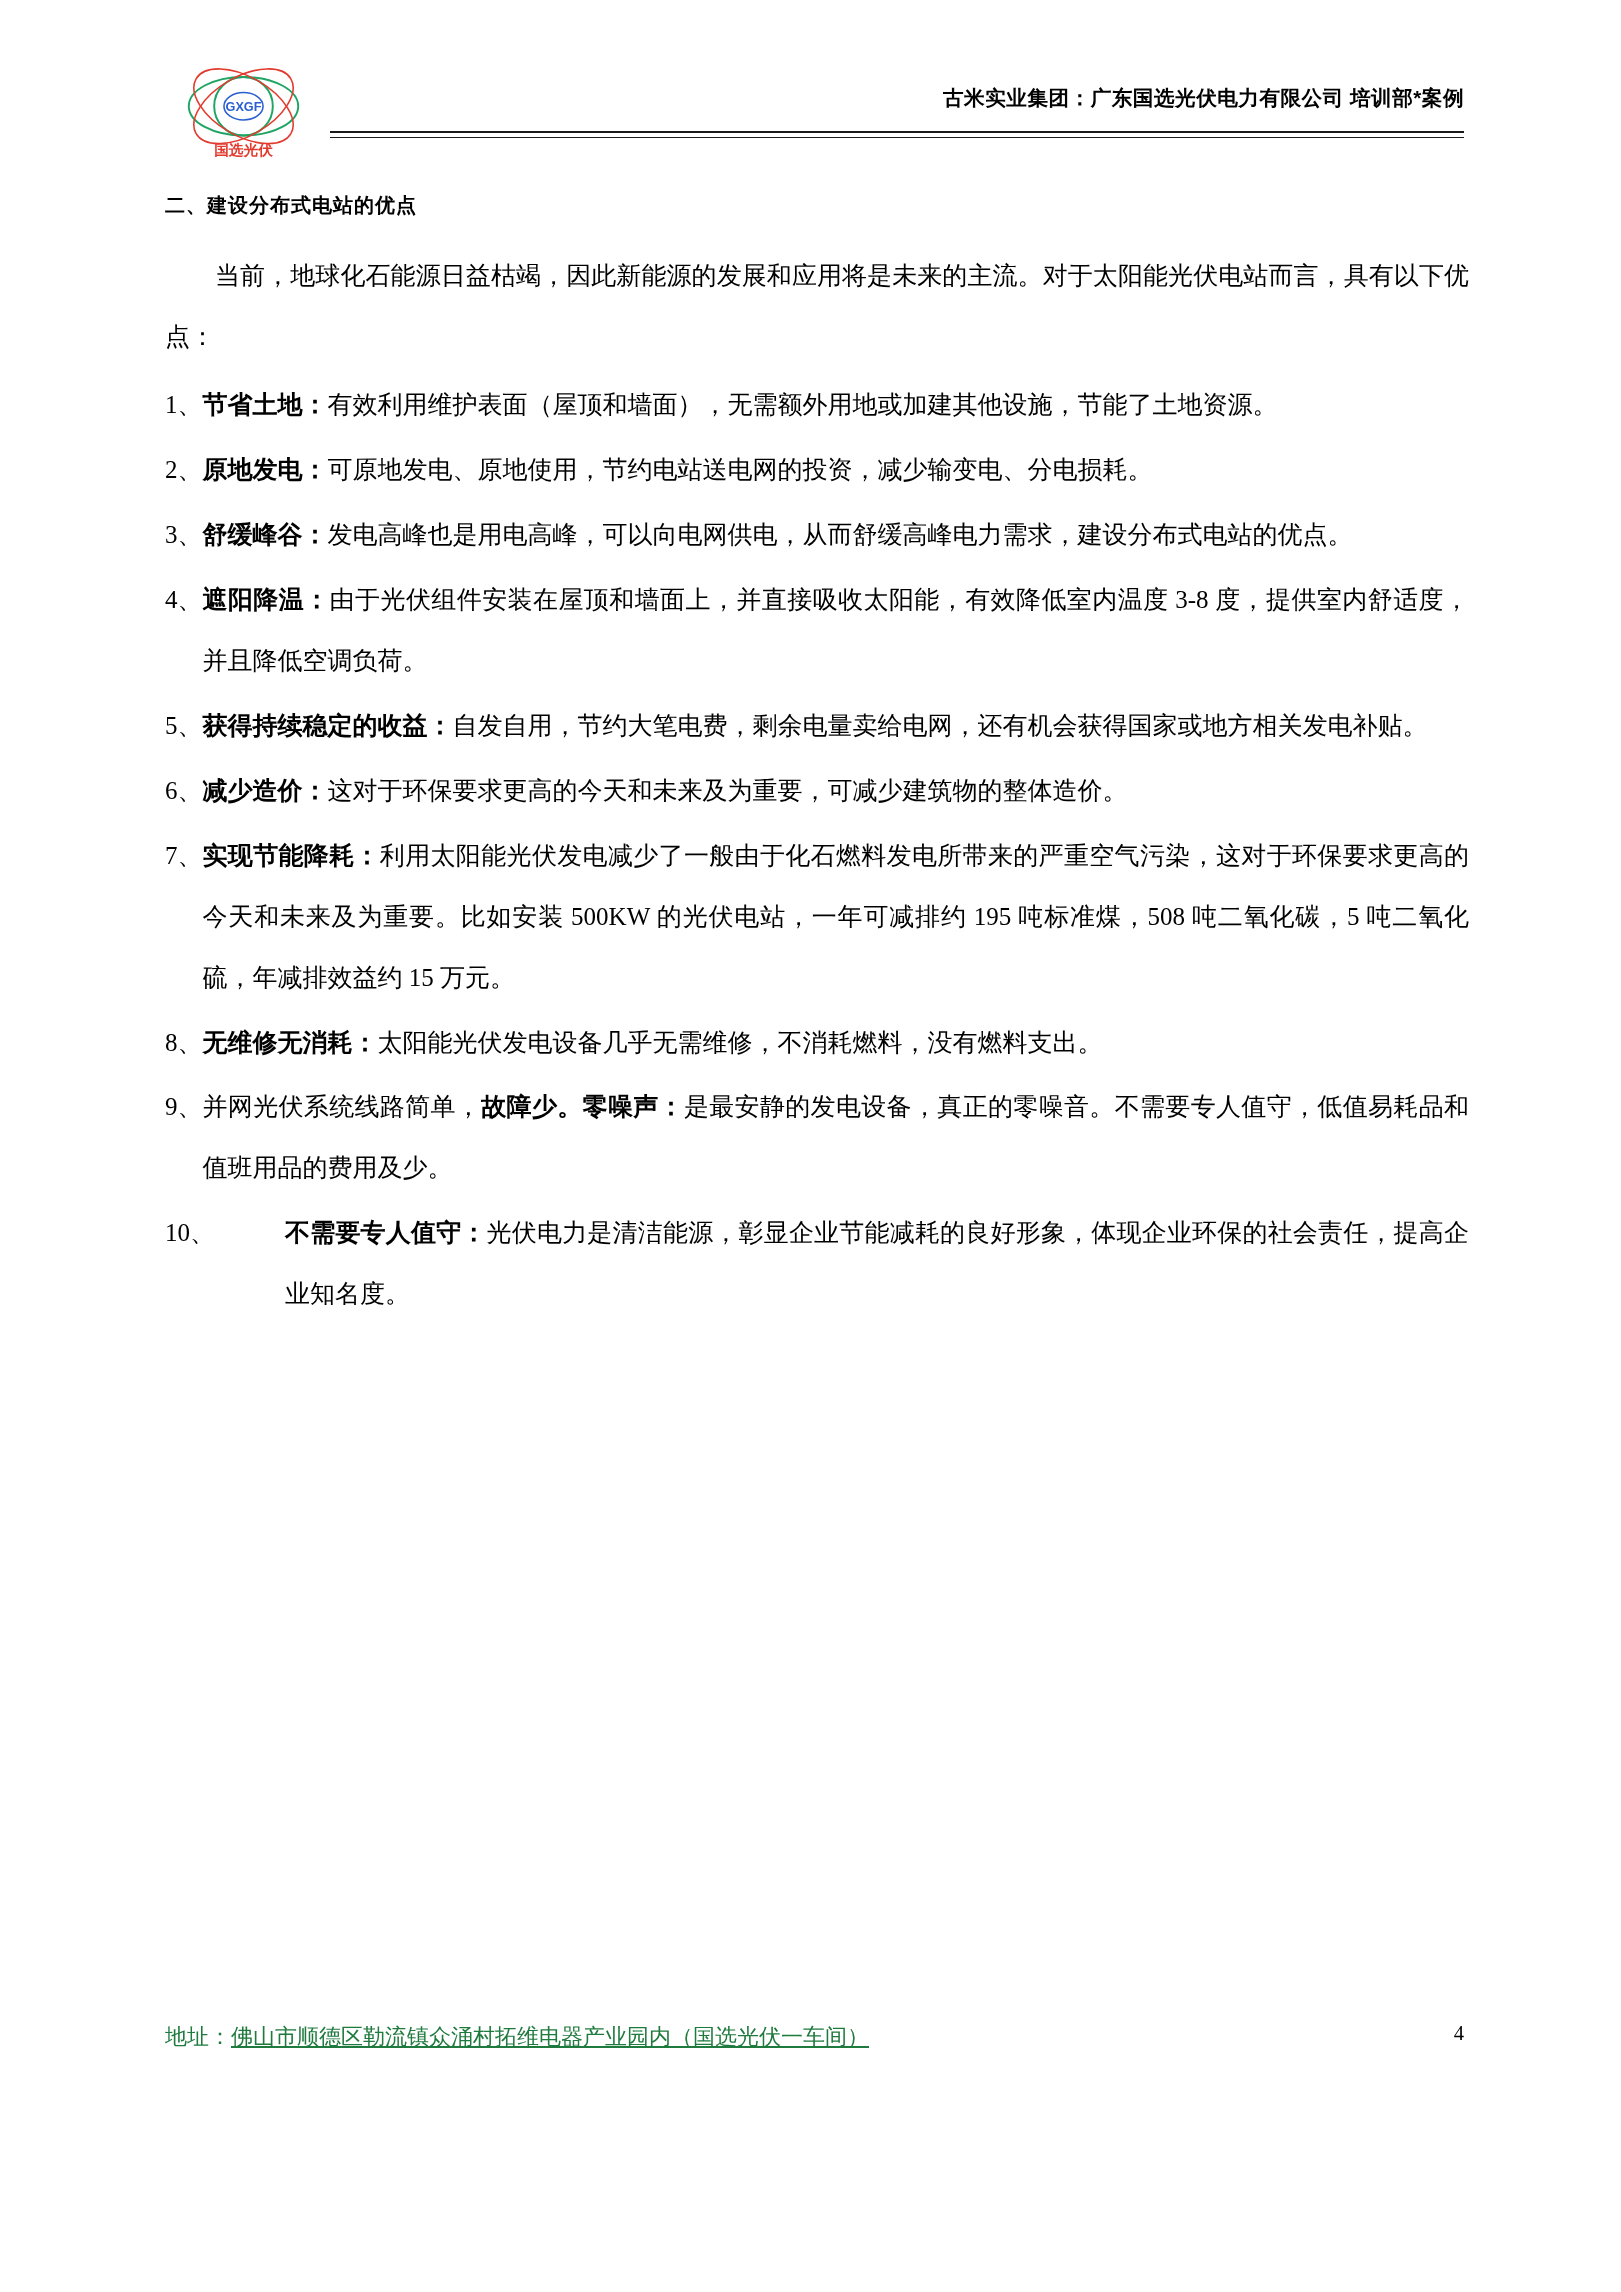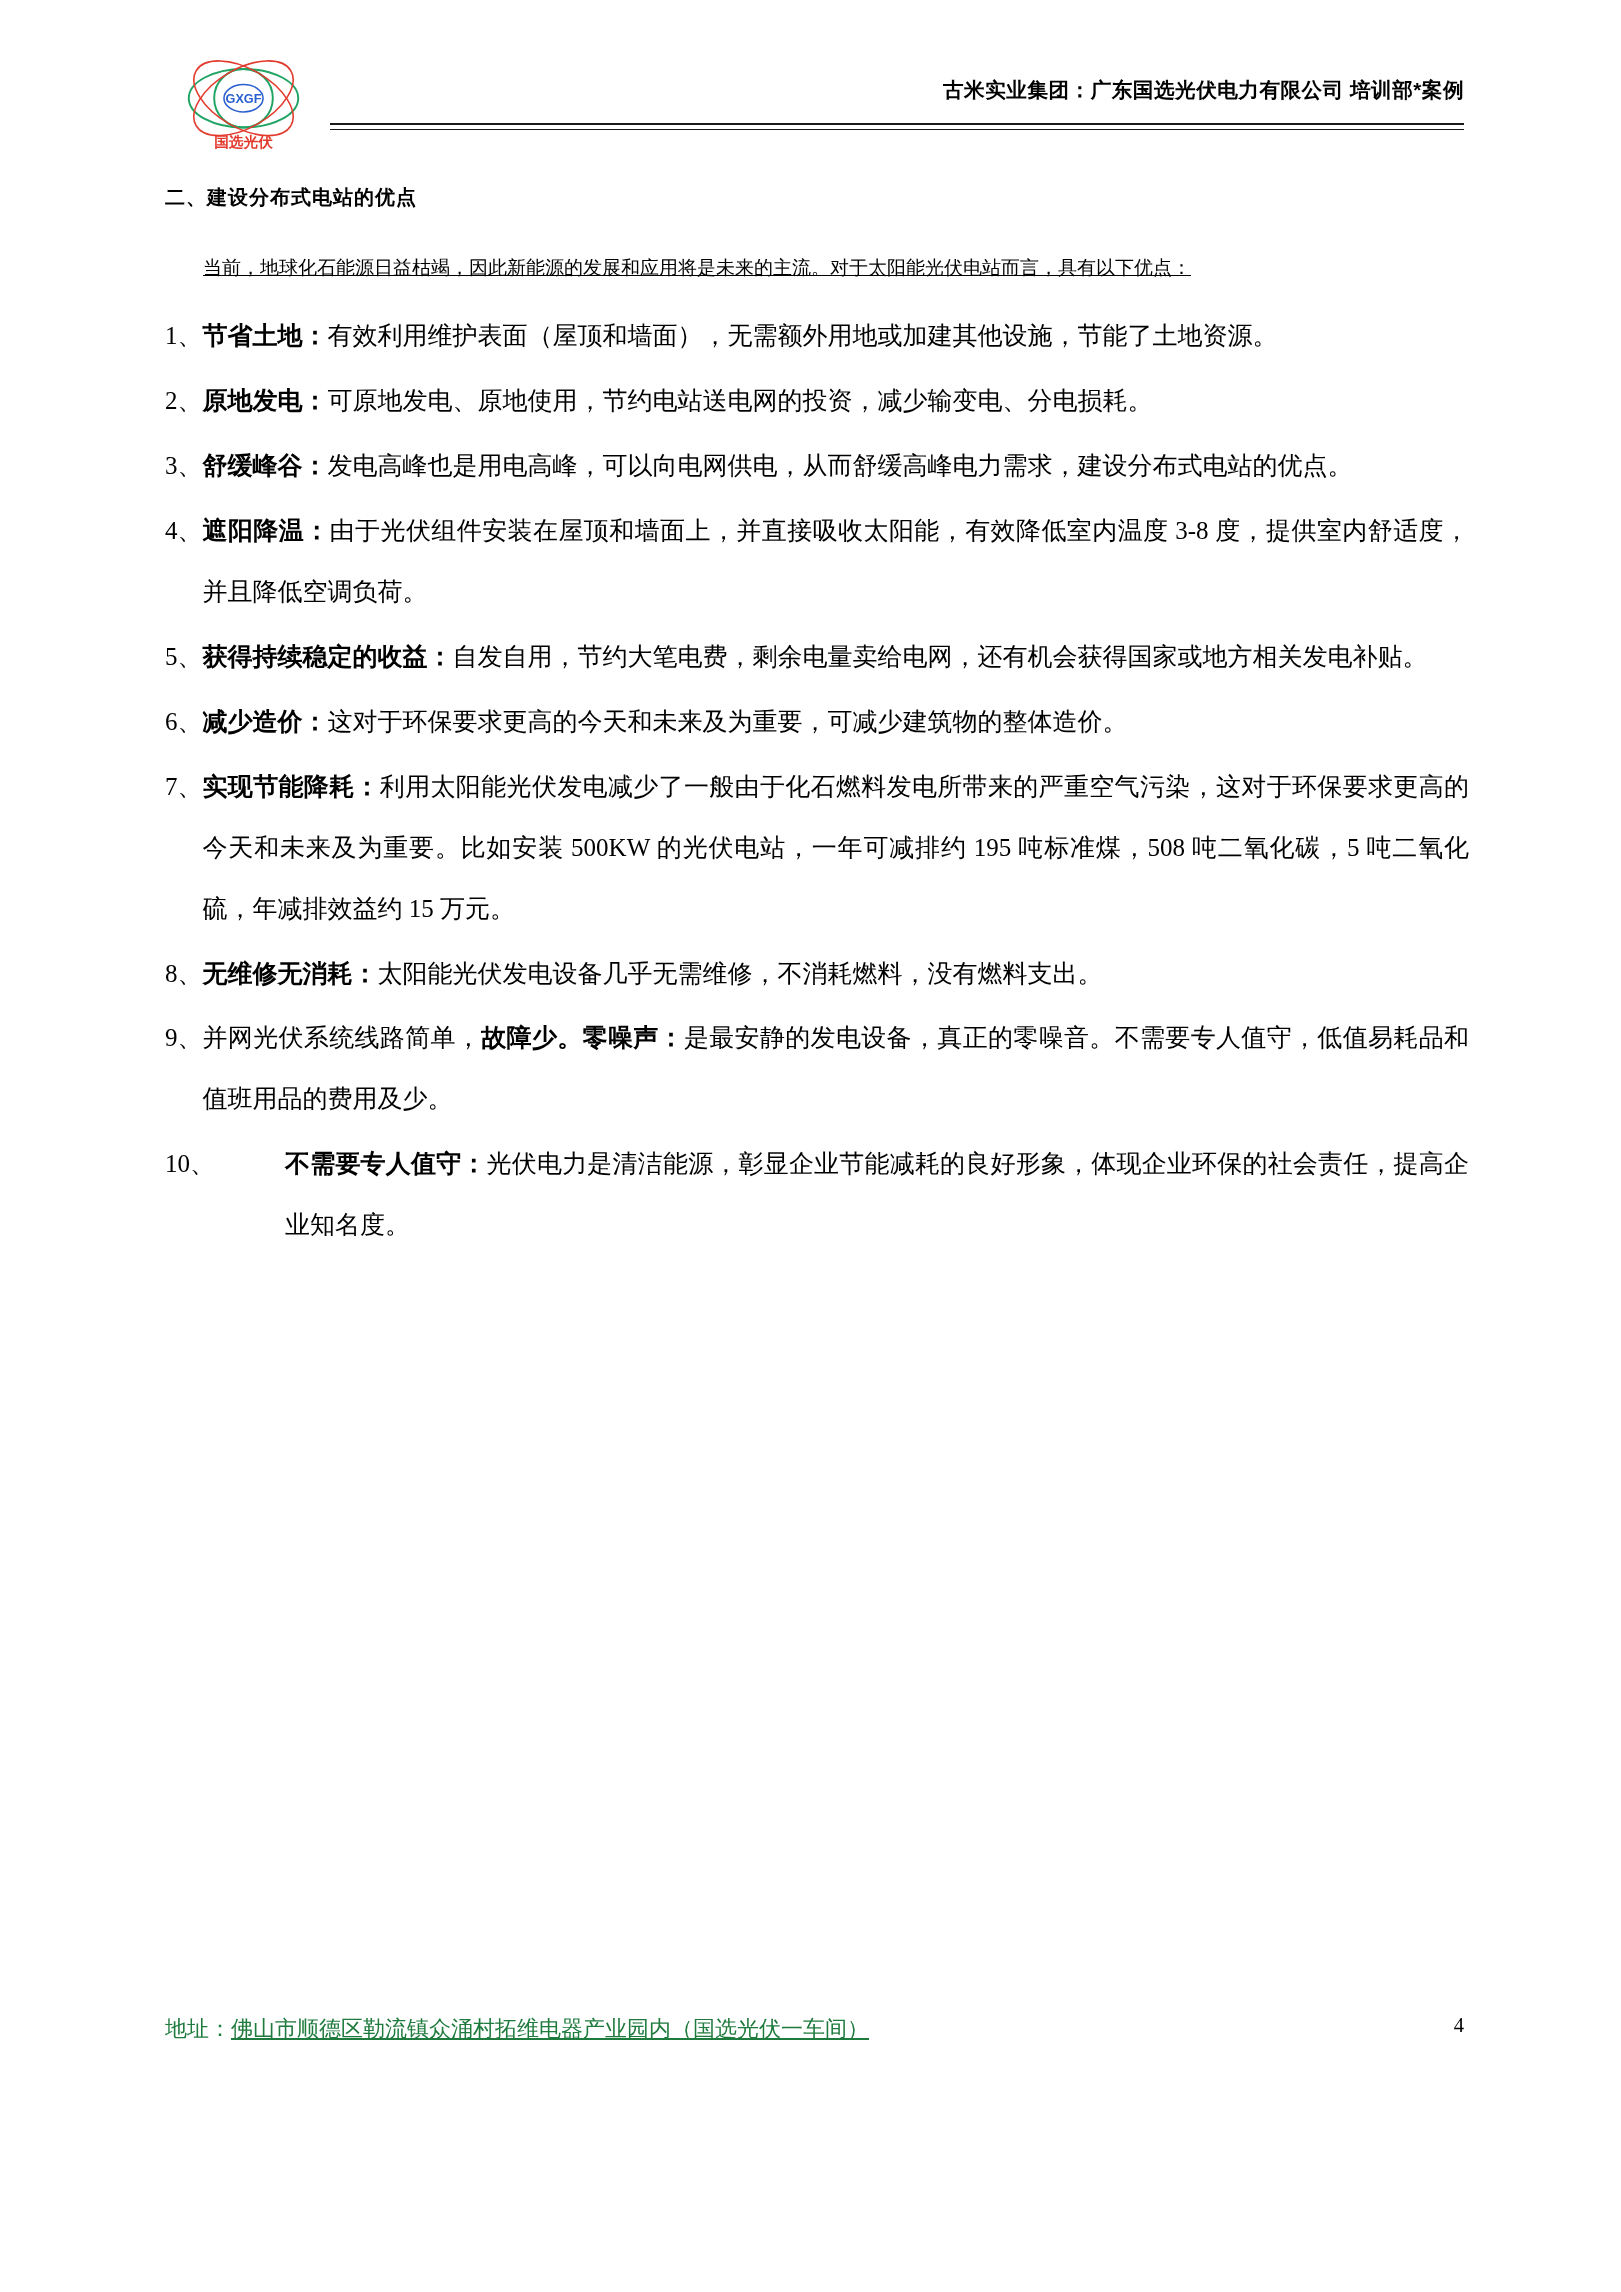--- a/index.html
+++ b/index.html
@@ -8,21 +8,21 @@
     background: #ffffff;
   }
   body {
     font-family: "Liberation Serif", "DejaVu Serif", serif;
     color: #000000;
   }
   .page {
     position: relative;
     width: 1621px;
     height: 2112px;
-    margin: 8px auto;
+    margin: 16px auto;
     background: #ffffff;
     box-sizing: border-box;
     overflow: hidden;
   }
 
   
   .header {
     position: absolute;
     top: 41px;
     left: 157px;
@@ -71,26 +71,25 @@
     width: 1304px;
   }
   h1.section-title {
     font-family: "Liberation Sans", "DejaVu Sans", sans-serif;
     font-size: 20px;
     font-weight: bold;
     margin: 0 0 25.5px 0;
     letter-spacing: 1px;
   }
   p.para {
-    font-size: 19px;
+    font-size: 25px;
     line-height: 61px;
     margin: 0 0 7.8px 0;
     text-align: justify;
     text-justify: inter-ideograph;
-    text-decoration: underline;
   }
   p.indent { text-indent: 2em; }
 
   .item {
     display: flex;
     font-size: 25px;
     line-height: 61px;
     margin: 0 0 3.9px 0;
   }
   .item-num {

